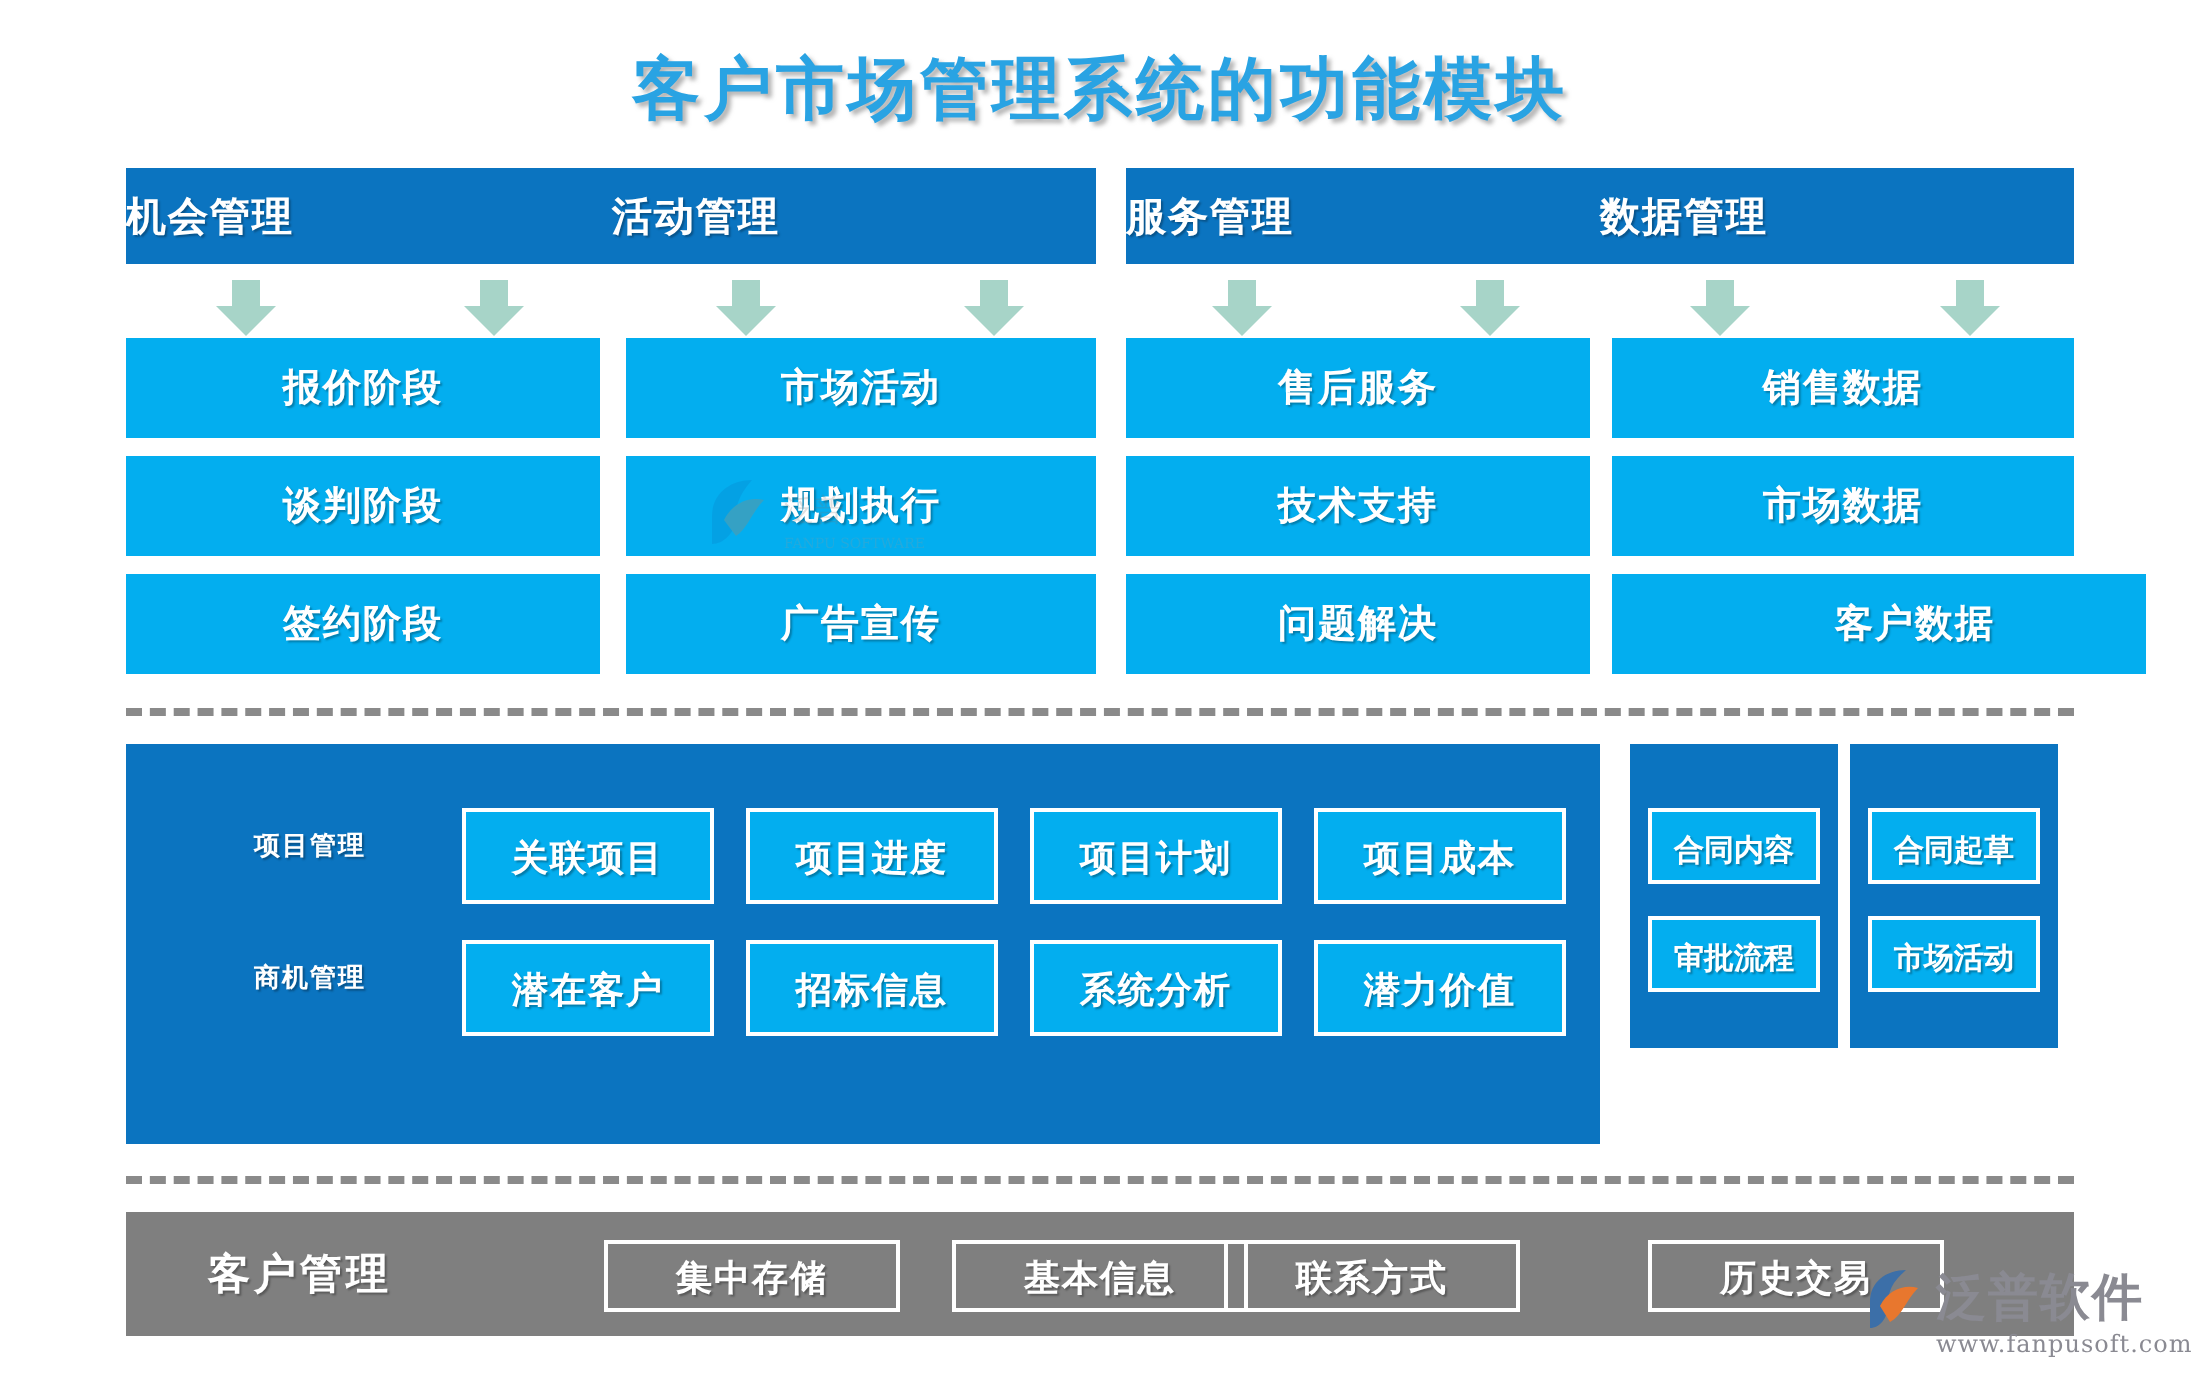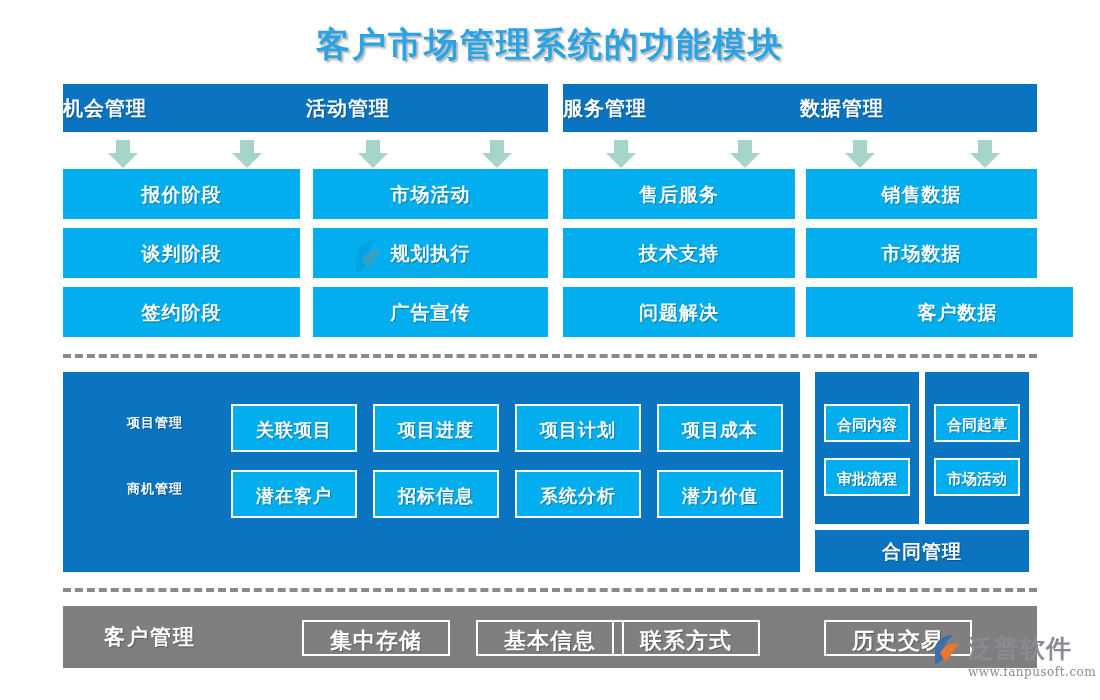--- a/index.html
+++ b/index.html
@@ -220,21 +220,21 @@
   .bottom-box {
     position: absolute;
     top: 620px;
     width: 148px;
     height: 36px;
     line-height: 36px;
     border: 2px solid #ffffff;
     box-sizing: border-box;
     text-align: center;
     color: #ffffff;
-    font-size: 22px;
+    font-size: 18px;
     font-weight: bold;
     letter-spacing: 1px;
     font-family: "DejaVu Serif", "Liberation Serif", serif;
     text-shadow: 1px 1px 1px rgba(0,0,0,0.3);
     background: transparent;
   }
 
   
   #wm-center {
     position: absolute;
@@ -368,21 +368,20 @@
   </div>
 
   <div class="ct-panel" id="ct-panel-left">
     <div class="ct-box" style="top:32px;">合同内容</div>
     <div class="ct-box" style="top:86px;">审批流程</div>
   </div>
   <div class="ct-panel" id="ct-panel-right">
     <div class="ct-box" style="top:32px;">合同起草</div>
     <div class="ct-box" style="top:86px;">市场活动</div>
   </div>
-  <div id="ct-bar">合同管理</div>
 
   <div class="dashed" id="dashed-2"></div>
 
   <div id="bottom-bar"></div>
   <div id="bottom-label">客户管理</div>
 
   <div class="bottom-box" style="left:302px;">集中存储</div>
   <div class="bottom-box" style="left:476px;">基本信息</div>
   <div class="bottom-box" style="left:612px;">联系方式</div>
   <div class="bottom-box" style="left:824px;">历史交易</div>

